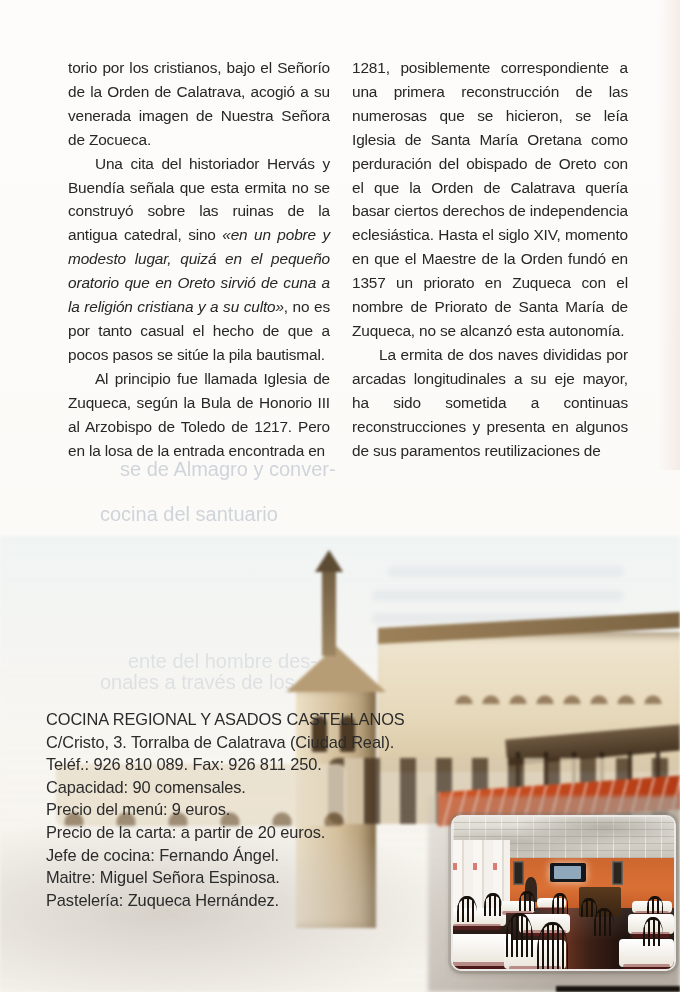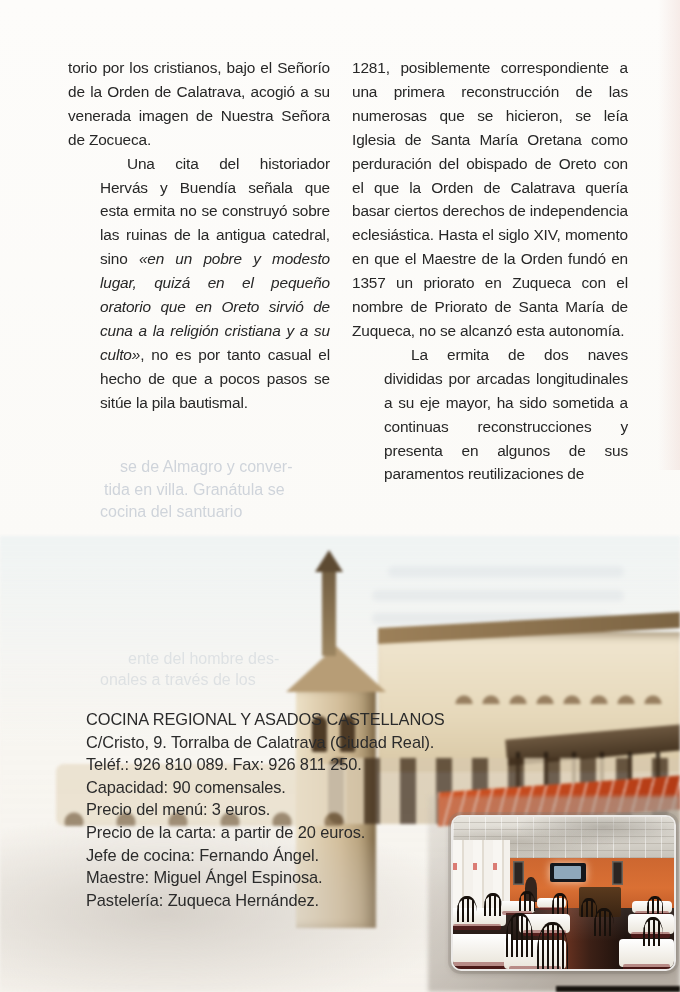--- a/index.html
+++ b/index.html
@@ -10,26 +10,26 @@
     overflow:hidden;
     font-family:"Liberation Sans", sans-serif;
     color:#242424;
   }
   
   .col{position:absolute; top:56px; width:262px; text-align:justify;
        font-size:15.4px; line-height:23.9px; letter-spacing:-0.15px; color:#272727;}
   .col-left{left:68px;}
   .col-right{left:352px; width:276px;}
   .para{margin:0;}
-  .para.indent{text-indent:27px;margin-left:32px;}
+  .para.indent{text-indent:27px;}
   .para em{font-style:italic;}
   .edge-tint{position:absolute; right:0; top:0; width:22px; height:470px;
        background:linear-gradient(270deg, rgba(233,205,198,.35), rgba(233,205,198,0)); }
   
-  .bleed-line{position:absolute; font-size:16px; color:#93a0b4; opacity:.42;
+  .bleed-line{position:absolute; font-size:20px; color:#93a0b4; opacity:.42;
        filter:blur(.6px); white-space:nowrap;}
   .b0{left:120px; top:458px;}
   .b1{left:104px; top:481px;}
   .b2{left:100px; top:503px;}
   .b3{left:128px; top:650px; opacity:.35;}
   .b4{left:100px; top:671px; opacity:.35;}
   .smudge{position:absolute; height:11px; border-radius:6px;
        background:rgba(148,160,182,.20); filter:blur(2.5px);}
   .s0{left:388px; top:566px; width:236px;}
   .s1{left:372px; top:590px; width:252px;}
@@ -85,21 +85,21 @@
   .logo{font-family:"DejaVu Serif", serif; font-weight:bold; font-size:42px; line-height:44px;
        color:#4e5b53; letter-spacing:2px; transform:scaleX(.95); transform-origin:left;
        text-shadow:-2px -2px 0 rgba(255,255,255,.9), 1px 1px 0 rgba(38,46,40,.55), 3px 3px 3px rgba(0,0,0,.22);}
   .subtitle{margin-top:2px; font-weight:bold; font-size:23px; line-height:24px; color:#8e2023;
        letter-spacing:.5px; transform:scaleX(.83); transform-origin:left; white-space:nowrap;}
   .location{margin-top:1px; font-weight:bold; font-size:19px; line-height:21px; color:#161616;
        letter-spacing:.3px; transform:scaleX(.80); transform-origin:left; white-space:nowrap;}
   
   .info{position:absolute; left:46px; top:708px; width:400px;
        font-size:16.4px; line-height:22.6px; color:#2b2b2b; letter-spacing:-0.1px;}
-  .info-line{white-space:nowrap;margin-left:40px;}
+  .info-line{white-space:nowrap;}
   
   .photo-wash{position:absolute; left:428px; top:796px; width:252px; height:196px;
        background:linear-gradient(135deg, rgba(198,191,182,.25), rgba(168,160,150,.85) 70%);
        filter:blur(2px);}
   .corner-shadow{position:absolute; left:556px; top:986px; width:124px; height:6px;
        background:#17130e; filter:blur(1px);}
   .photo-frame{position:absolute; left:451px; top:815px; width:221px; height:152px;
        border-radius:10px; overflow:hidden; border:2px solid rgba(255,255,255,.65);
        box-shadow:0 0 0 3px rgba(130,124,115,.25), 0 2px 6px rgba(70,60,50,.35);
        background:#c9c4bc;}
@@ -161,28 +161,28 @@
 </head>
 <body>
 
 <div class="page">
 
   <div class="edge-tint"></div>
 
   <div class="col col-left">
       <p class="para"><span>torio por los cristianos, bajo el Señorío de la Orden de Calatrava, acogió a su venerada imagen de Nuestra Señora de Zocueca.</span></p>
       <p class="para indent"><span>Una cita del historiador Hervás y Buendía señala que esta ermita no se construyó sobre las ruinas de la antigua catedral, sino </span><em>«en un pobre y modesto lugar, quizá en el pequeño oratorio que en Oreto sirvió de cuna a la religión cristiana y a su culto»</em><span>, no es por tanto casual el hecho de que a pocos pasos se sitúe la pila bautismal.</span></p>
+      <p class="para indent"><span>Al principio fue llamada Iglesia de Zuqueca, según la Bula de Honorio III al Arzobispo de Toledo de 1217. Pero en la losa de la entrada encontrada en</span></p>
     </div>
   <div class="col col-right">
       <p class="para"><span>1281, posiblemente correspondiente a una primera reconstrucción de las numerosas que se hicieron, se leía Iglesia de Santa María Oretana como perduración del obispado de Oreto con el que la Orden de Calatrava quería basar ciertos derechos de independencia eclesiástica. Hasta el siglo XIV, momento en que el Maestre de la Orden fundó en 1357 un priorato en Zuqueca con el nombre de Priorato de Santa María de Zuqueca, no se alcanzó esta autonomía.</span></p>
       <p class="para indent"><span>La ermita de dos naves divididas por arcadas longitudinales a su eje mayor, ha sido sometida a continuas reconstrucciones y presenta en algunos de sus paramentos reutilizaciones de</span></p>
     </div>
 
   <div class="bleed-line b0">se de Almagro y conver-</div>
-  <div class="bleed-line b1">tida en villa. Granátula se</div>
   <div class="bleed-line b2">cocina del santuario</div>
   <div class="bleed-line b3">ente del hombre des-</div>
   <div class="bleed-line b4">onales a través de los</div>
   <div class="smudge s0"></div>
   <div class="smudge s1"></div>
   <div class="smudge s2"></div>
   <div class="smudge s3"></div>
 
   <div class="painting">
     <div class="sky"></div>
@@ -200,27 +200,27 @@
     <div class="canopy-posts"></div>
     <div class="arcade"></div>
     <div class="low-left-buildings"></div>
     <div class="red-awning"></div>
     <div class="gray-wash"></div>
   </div>
 
 
   <div class="info">
       <div class="info-line">COCINA REGIONAL Y ASADOS CASTELLANOS</div>
-      <div class="info-line">C/Cristo, 9. Torralba de Calatrava (Ciudad Real).</div>
+      <div class="info-line">C/Cristo, 3. Torralba de Calatrava (Ciudad Real).</div>
       <div class="info-line">Teléf.: 926 810 089. Fax: 926 811 250.</div>
       <div class="info-line">Capacidad: 90 comensales.</div>
-      <div class="info-line">Precio del menú: 3 euros.</div>
+      <div class="info-line">Precio del menú: 9 euros.</div>
       <div class="info-line">Precio de la carta: a partir de 20 euros.</div>
       <div class="info-line">Jefe de cocina: Fernando Ángel.</div>
-      <div class="info-line">Maestre: Miguel Ángel Espinosa.</div>
+      <div class="info-line">Maitre: Miguel Señora Espinosa.</div>
       <div class="info-line">Pastelería: Zuqueca Hernández.</div>
     </div>
 
   <div class="photo-wash"></div>
   <div class="photo-frame">
     <div class="ph-ceiling"></div>
     <div class="ph-wall">
       <div class="ph-tv"></div>
       <div class="ph-frame1"></div>
       <div class="ph-frame2"></div>

